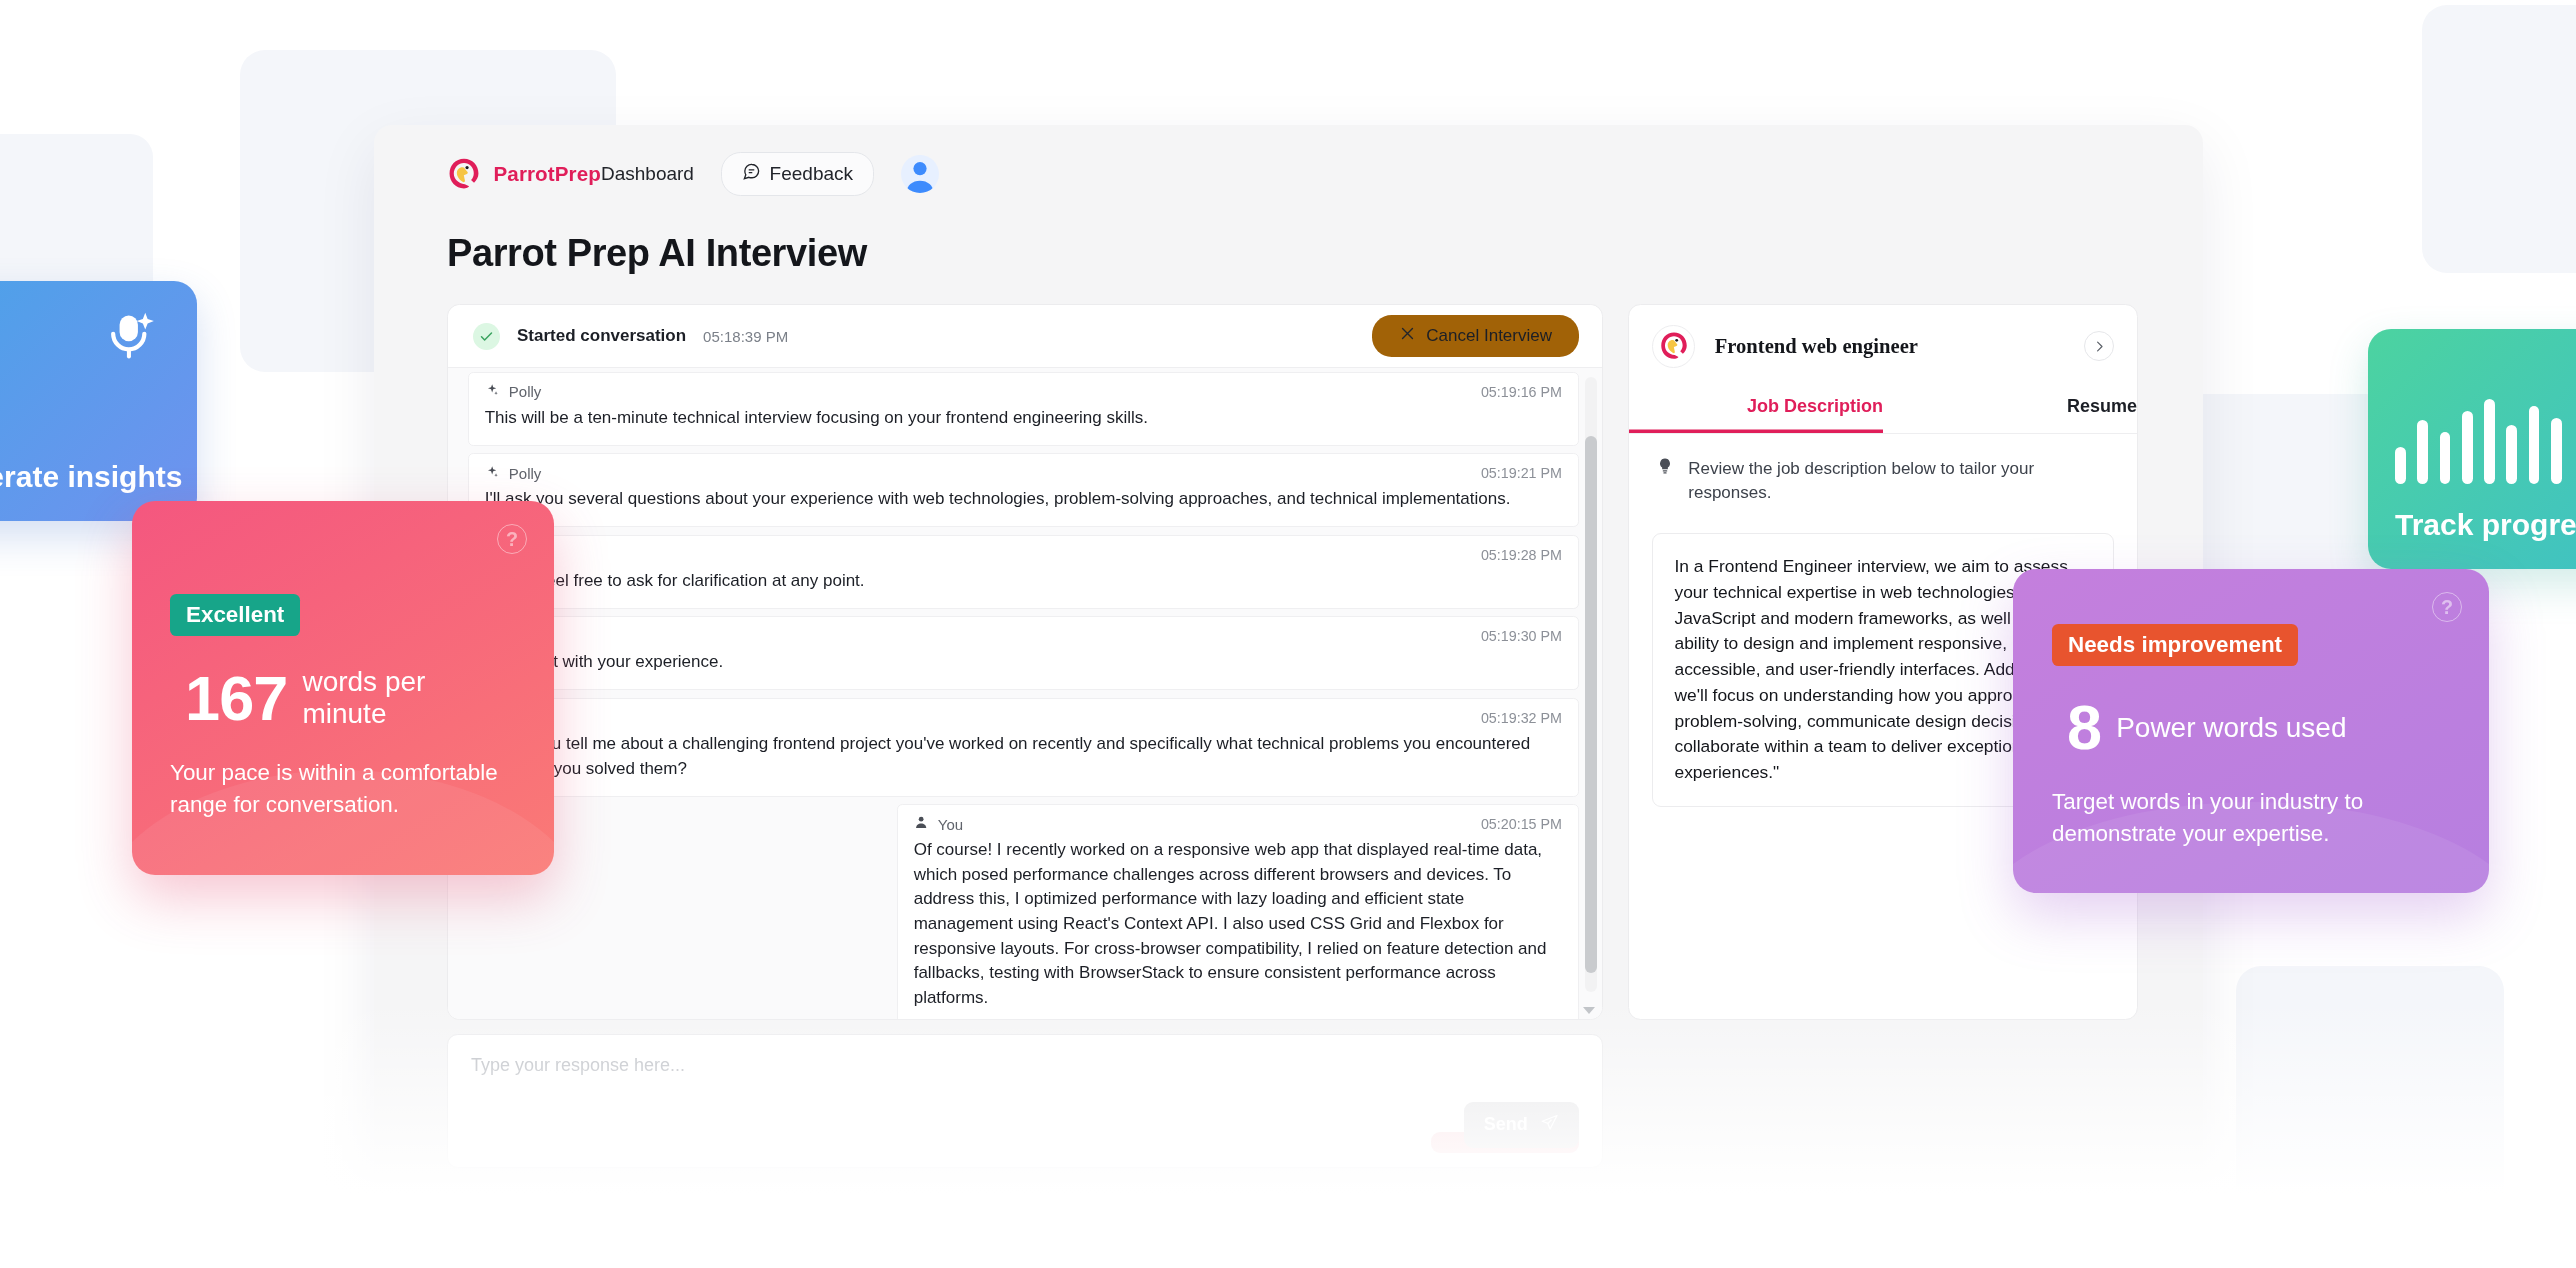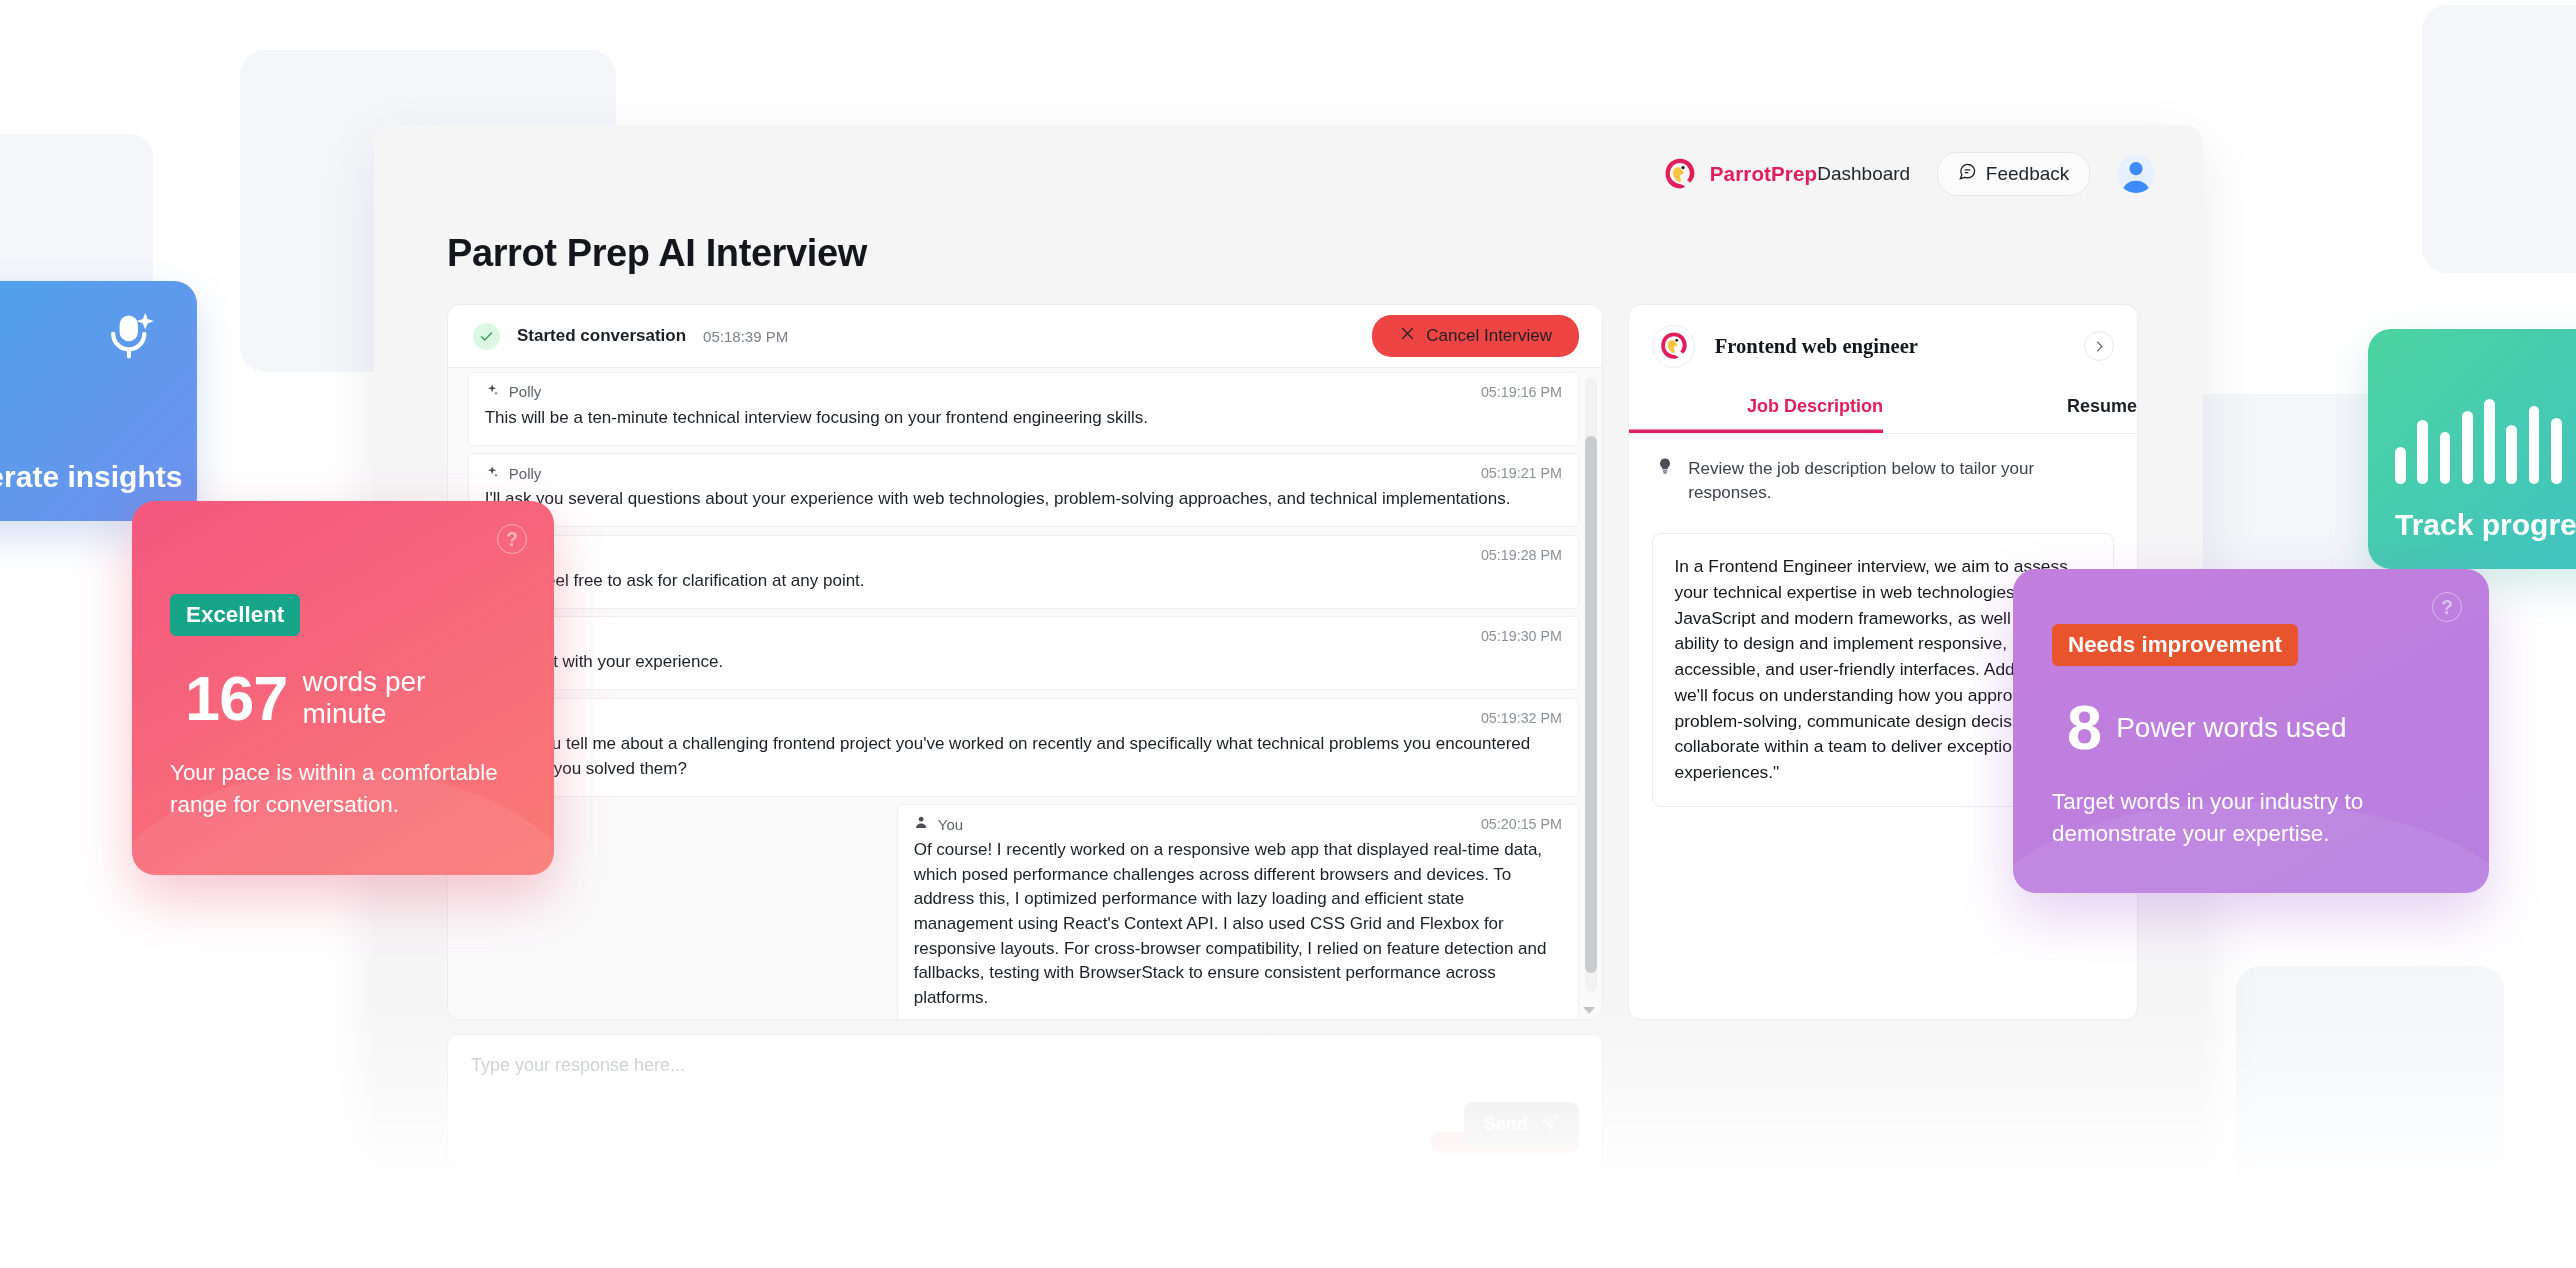--- a/index.html
+++ b/index.html
@@ -24,21 +24,21 @@
     position: absolute; left: 374px; top: 125px; width: 1829px; height: 1154px;
     background: #f5f5f6; border-radius: 18px 18px 0 0;
     box-shadow: 0 21.5px 63px rgba(25,30,60,.08);
     overflow: hidden;
   }
   .app-inner { position: relative; width: 100%; height: 100%; }
 
   
   .app-header {
     height: 98px; display: flex; align-items: center;
-    justify-content: flex-end; padding: 0 48px 0 73px;
+    justify-content: flex-start; padding: 0 48px 0 73px;
   }
   .brand { display: flex; align-items: center; gap: 12.5px; }
   .brand-logo { width: 34px; height: 34px; flex: 0 0 34px; }
   .brand-name { font-size: 20.6px; font-weight: 700; color: #e01e5a; letter-spacing: 0.1px; }
   .header-right { display: flex; align-items: center; gap: 27px; }
   .nav-link { font-size: 19px; color: #22252b; }
   .feedback-pill {
     display: flex; align-items: center; gap: 9px;
     border: 0.9px solid #e4e6ea; background: #fbfbfc;
     border-radius: 19.7px; padding: 9px 19.7px; font-size: 19px; color: #22252b;
@@ -66,21 +66,21 @@
     border-radius: 12.5px 12.5px 0 0;
   }
   .started { display:flex; align-items:center; gap: 17px; }
   .check-circle {
     width: 27px; height: 27px; border-radius:50%; background:#dcf7e3;
     display:flex; align-items:center; justify-content:center;
   }
   .started-label { font-size: 17px; font-weight: 700; color:#1c1f26; }
   .started-time { font-size: 15px; color:#7b8089; }
   .cancel-btn {
-    display:flex; align-items:center; gap:10.7px; background:#ef4444;
+    display:flex; align-items:center; gap:10.7px; background:#a16207;
     border-radius: 19.7px; padding: 9.8px 27px; font-size: 17px; color:#1c1f26;
   }
 
   .chat-scroll { position:relative; flex:1; overflow:hidden; background:#fafafb; }
   .chat-list { padding: 3.6px 23px 0 19.7px; }
   .msg { background:#fff; border:0.9px solid #efeff1; border-radius:5.4px;
          padding: 10.7px 16px 14.3px 16px; margin-bottom: 7.2px; }
   .msg-head { display:flex; align-items:center; justify-content:space-between; margin-bottom:5.4px; }
   .msg-who { display:flex; align-items:center; gap:9.8px; font-size:15px; color:#60646c; }
   .msg-time { font-size:14.3px; color:#8c9098; }

